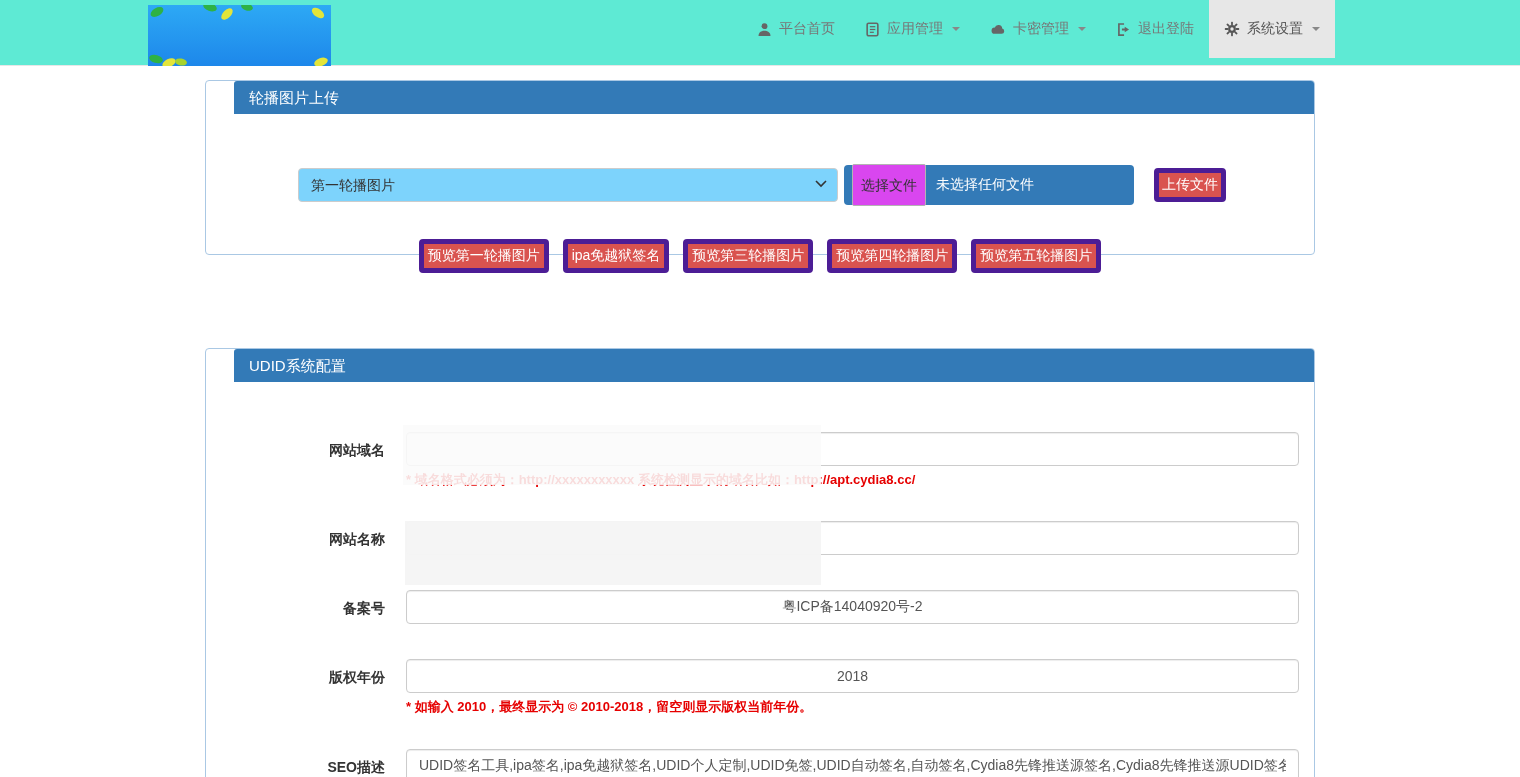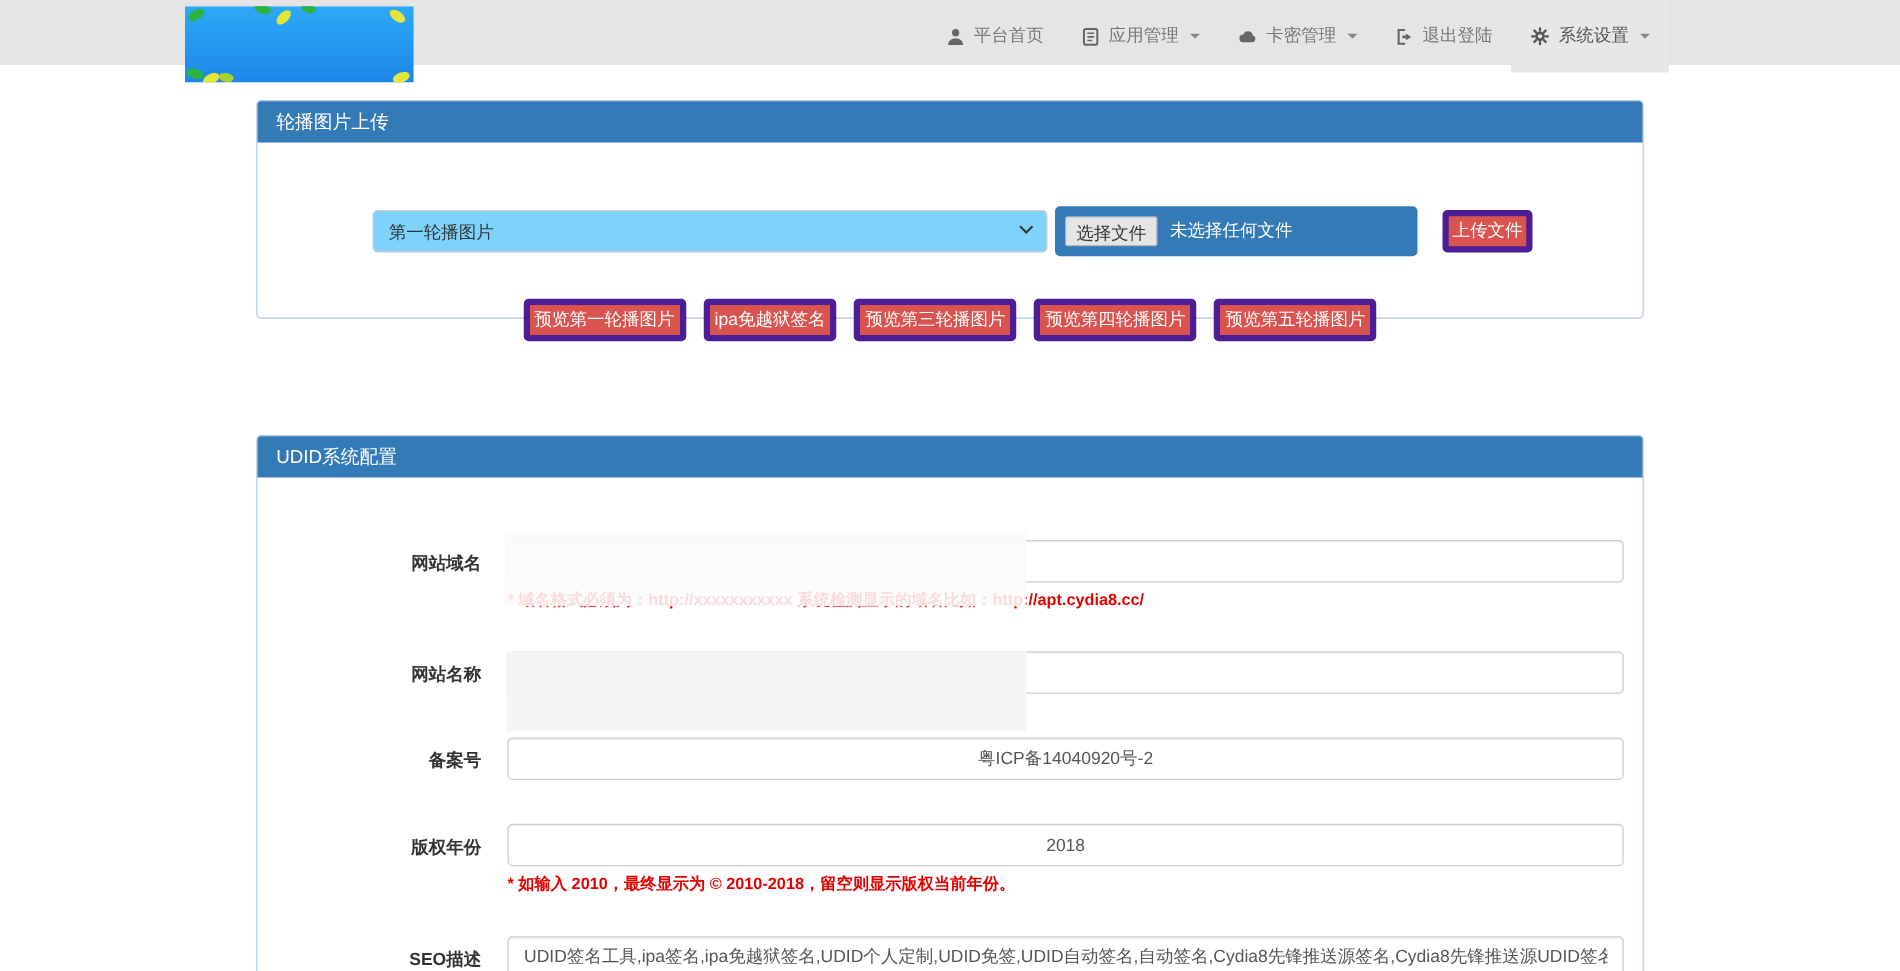--- a/index.html
+++ b/index.html
@@ -1,50 +1,50 @@
 <!DOCTYPE html>
 <html><head>
 <meta charset="utf-8">
 <style>
   * { margin:0; padding:0; box-sizing:border-box; }
   html,body { width:1520px; height:777px; overflow:hidden; background:#fff;
     font-family:"Liberation Sans","DejaVu Sans",sans-serif; position:relative; }
 
   
-  .navbar { position:absolute; left:0; top:0; width:1520px; height:52px;
-    background:#e5e5e5; border-bottom:1px solid #e7e7e7; }
+  .navbar { position:absolute; left:0; top:0; width:1520px; height:66px;
+    background:#5eead4; border-bottom:1px solid #e7e7e7; }
   .logo { position:absolute; left:148px; top:5px; width:183px; height:61px; z-index:6; display:block; }
   .nav-list { position:absolute; right:185px; top:0; height:58px; display:flex; }
   .nav-item { height:58px; display:flex; align-items:center; gap:7px;
     padding:0 15px; font-size:14px; color:#777; cursor:pointer; white-space:nowrap; }
   .nav-item.active { background:#e7e7e7; color:#555; }
   .nav-item svg { display:block; }
   .caret { width:0; height:0; border-left:4px solid transparent;
     border-right:4px solid transparent; border-top:4px solid #888; margin-left:2px; }
 
   
   .panel { position:absolute; left:205px; width:1110px; background:#fff;
     border:1px solid #aac8e4; border-radius:4px; }
   .panel-heading { height:33px; line-height:33px; background:#337ab7; color:#fff;
-    font-size:15px; padding:0 15px; border-radius:3px 3px 0 0; }
+    font-size:15px; padding:0 15px; border-radius:3px 3px 0 0;margin-left:28px; }
   #panel-carousel { top:80px; height:175px; }
   #panel-udid { top:348px; height:520px; border-radius:4px 4px 0 0; }
 
   .panel-body { position:relative; width:100%; }
 
   
   .select-box { position:absolute; left:92px; top:54px; width:540px; height:34px;
     border:1px solid #ccc; border-radius:4px; background:#7dd3fc; font-size:14px; color:#333;
     line-height:32px; padding:0 30px 0 12px; cursor:pointer; }
   .select-box .chev { position:absolute; right:10px; top:11px; }
   .file-group { position:absolute; left:638px; top:51px; width:290px; height:40px;
     background:#337ab7; border-radius:4px; display:flex; align-items:center;
     padding-left:8px; cursor:pointer; }
-  .choose-btn { background:#e5e5e5; border:1px solid #b3b3b3; border-radius:2px;
-    font-size:14px; color:#333; padding:2px 8px; height:24px; line-height:20px; cursor:pointer;
+  .choose-btn { background:#d946ef; border:1px solid #b3b3b3; border-radius:2px;
+    font-size:14px; color:#333; padding:2px 8px; height:42px; line-height:20px; cursor:pointer;
     font-family:"Liberation Sans","DejaVu Sans",sans-serif; }
   .file-status { color:#fff; font-size:14px; margin-left:10px; }
   .btn-danger { background:#d9534f; border:5px solid #4c1d95; border-radius:4px;
     color:#fff; font-size:14px; cursor:pointer;
     font-family:"Liberation Sans","DejaVu Sans",sans-serif; }
   .upload-btn { position:absolute; left:948px; top:54px; width:72px; height:34px; }
   .preview-row { position:absolute; left:0; top:125px; width:100%;
     display:flex; justify-content:center; gap:14px; }
   .preview-btn { height:34px; padding:0 4px; }
 

